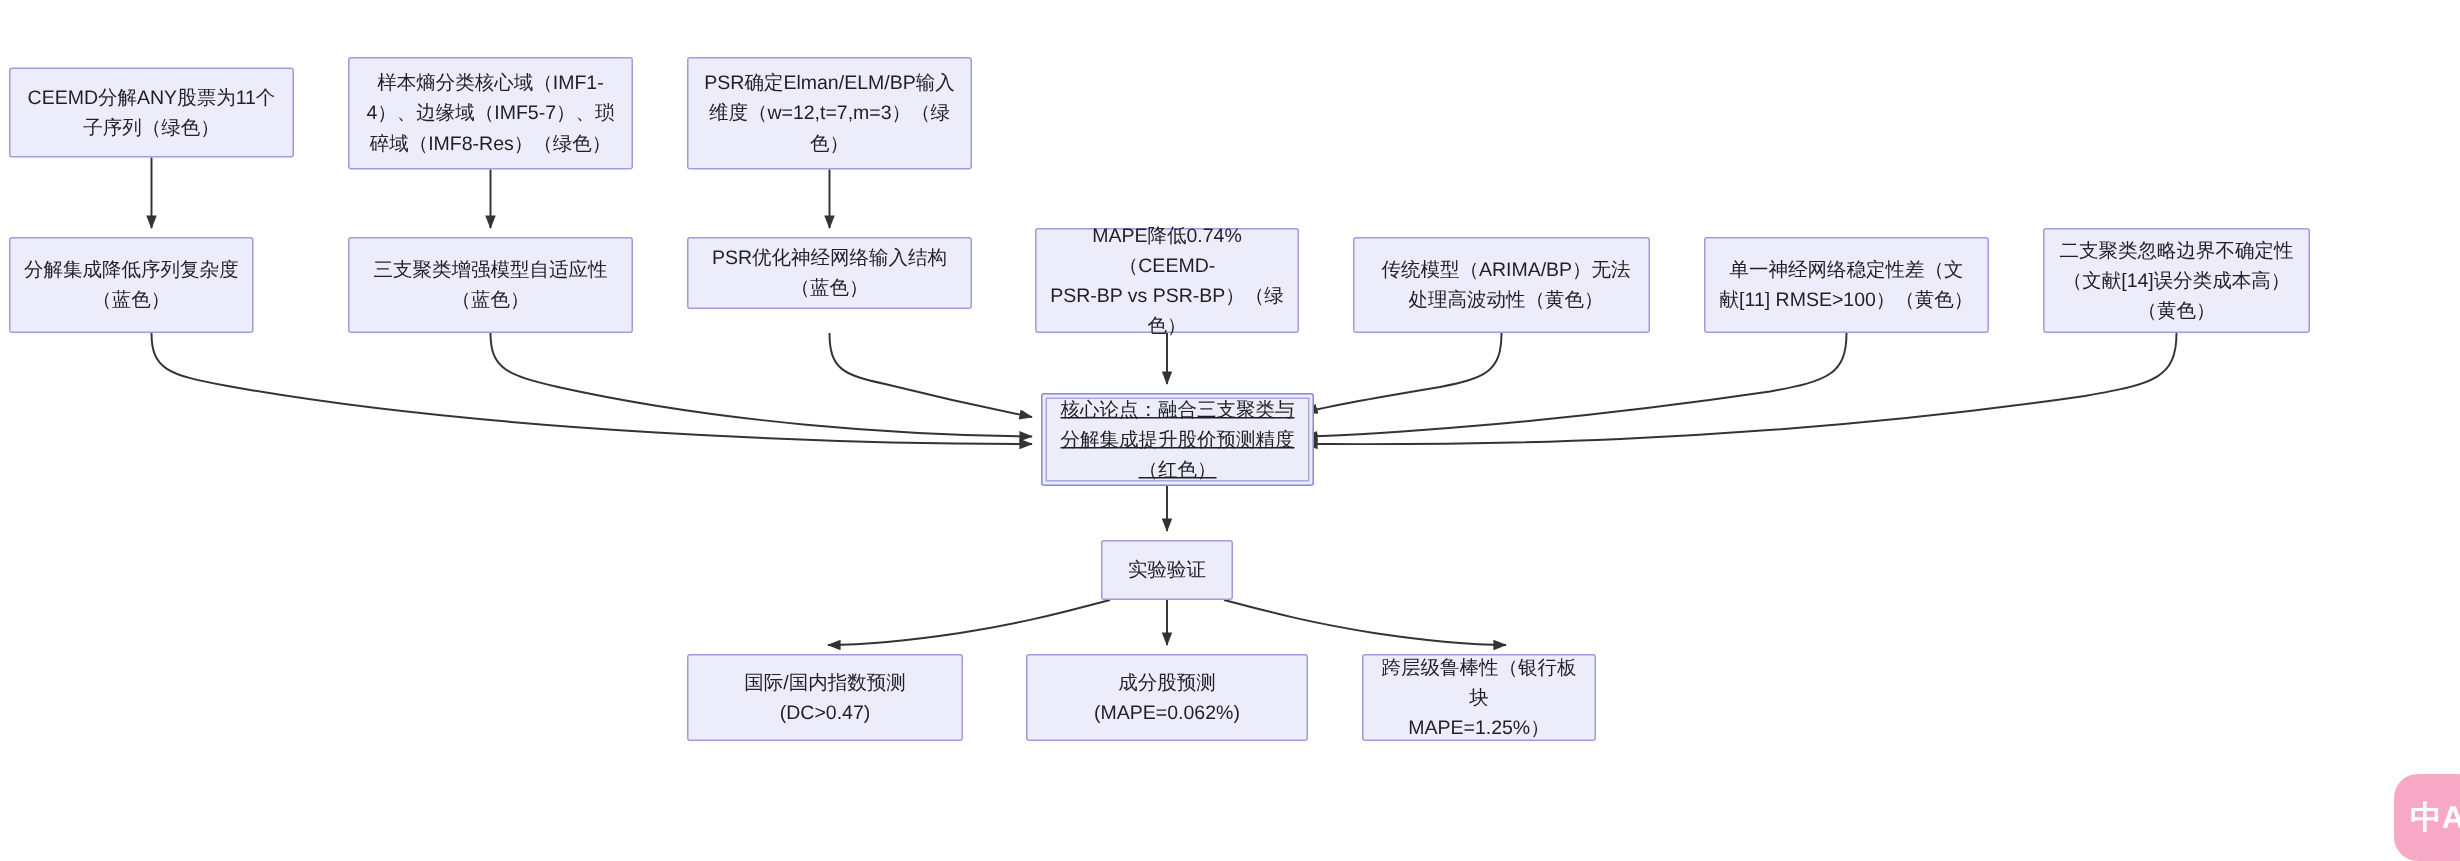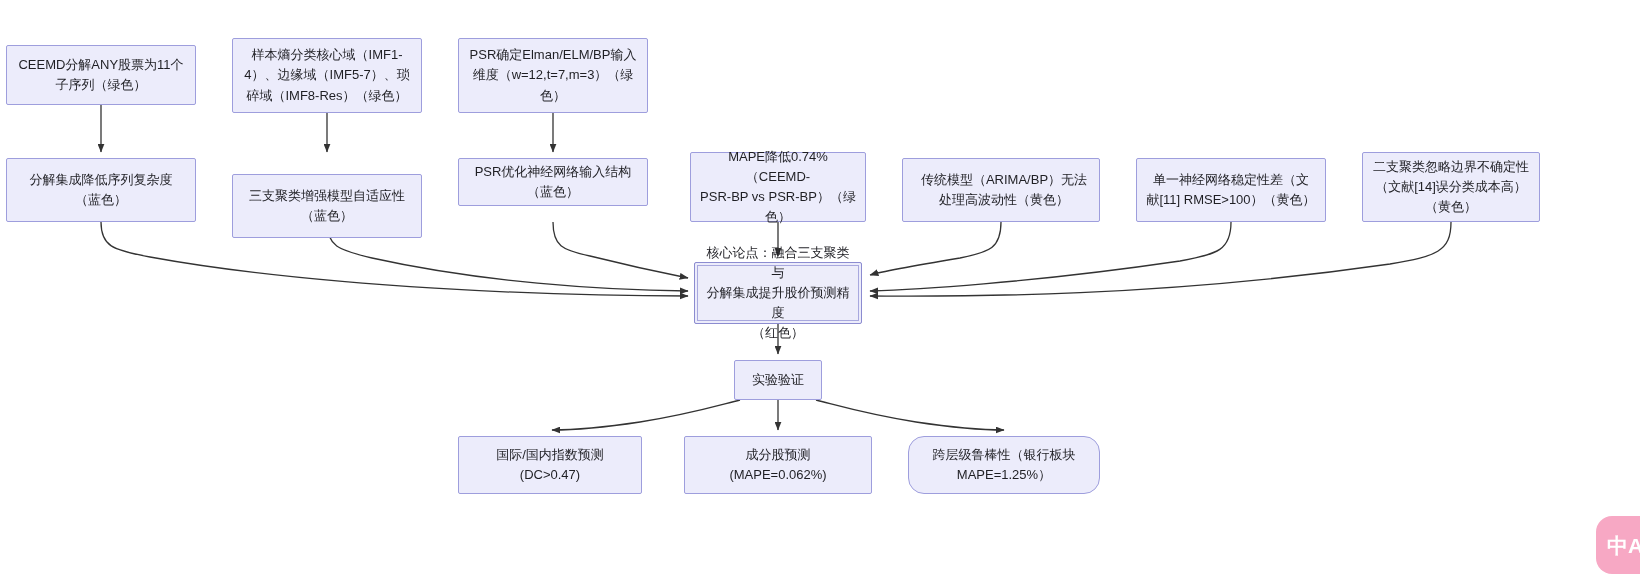--- a/index.html
+++ b/index.html
@@ -116,26 +116,26 @@
 4）、边缘域（IMF5-7）、琐
 碎域（IMF8-Res）（绿色）</span>
   </div>
 
   <div class="node" style="left:458px; top:38px;  width:190px; height:75px;">
     <span class="node-label">PSR确定Elman/ELM/BP输入
 维度（w=12,t=7,m=3）（绿
 色）</span>
   </div>
 
-  <div class="node" style="left:6px;   top:158px; width:190px; height:64px;">
+  <div class="node" style="left:6px;   top:158px; width:163px; height:64px;">
     <span class="node-label">分解集成降低序列复杂度
 （蓝色）</span>
   </div>
 
-  <div class="node" style="left:232px; top:158px; width:190px; height:64px;margin-top:16px;">
+  <div class="node" style="left:232px; top:158px; width:190px; height:64px;">
     <span class="node-label">三支聚类增强模型自适应性
 （蓝色）</span>
   </div>
 
   <div class="node" style="left:458px; top:158px; width:190px; height:48px;">
     <span class="node-label">PSR优化神经网络输入结构
 （蓝色）</span>
   </div>
 
   <div class="node" style="left:690px; top:152px; width:176px; height:70px;">
@@ -153,41 +153,41 @@
     <span class="node-label">单一神经网络稳定性差（文
 献[11] RMSE&gt;100）（黄色）</span>
   </div>
 
   <div class="node" style="left:1362px; top:152px; width:178px; height:70px;">
     <span class="node-label">二支聚类忽略边界不确定性
 （文献[14]误分类成本高）
 （黄色）</span>
   </div>
 
-  <div class="node core" style="left:694px; top:262px; width:168px; height:62px;">
+  <div class="node core" style="left:694px; top:262px; width:182px; height:62px;text-decoration:underline;">
     <span class="node-label">核心论点：融合三支聚类与
 分解集成提升股价预测精度
 （红色）</span>
   </div>
 
   <div class="node" style="left:734px; top:360px; width:88px; height:40px;">
     <span class="node-label">实验验证</span>
   </div>
 
   <div class="node" style="left:458px; top:436px; width:184px; height:58px;">
     <span class="node-label">国际/国内指数预测
 (DC&gt;0.47)</span>
   </div>
 
   <div class="node" style="left:684px; top:436px; width:188px; height:58px;align-items:center;">
     <span class="node-label">成分股预测
 (MAPE=0.062%)</span>
   </div>
 
-  <div class="node" style="left:908px; top:436px; width:192px; height:58px;border-radius:16px;">
+  <div class="node" style="left:908px; top:436px; width:156px; height:58px;">
     <span class="node-label">跨层级鲁棒性（银行板块
 MAPE=1.25%）</span>
   </div>
 
   <div class="watermark" style="left:1596px; top:516px;">
     <span class="watermark-text">中A</span>
   </div>
 
 </div>
 

